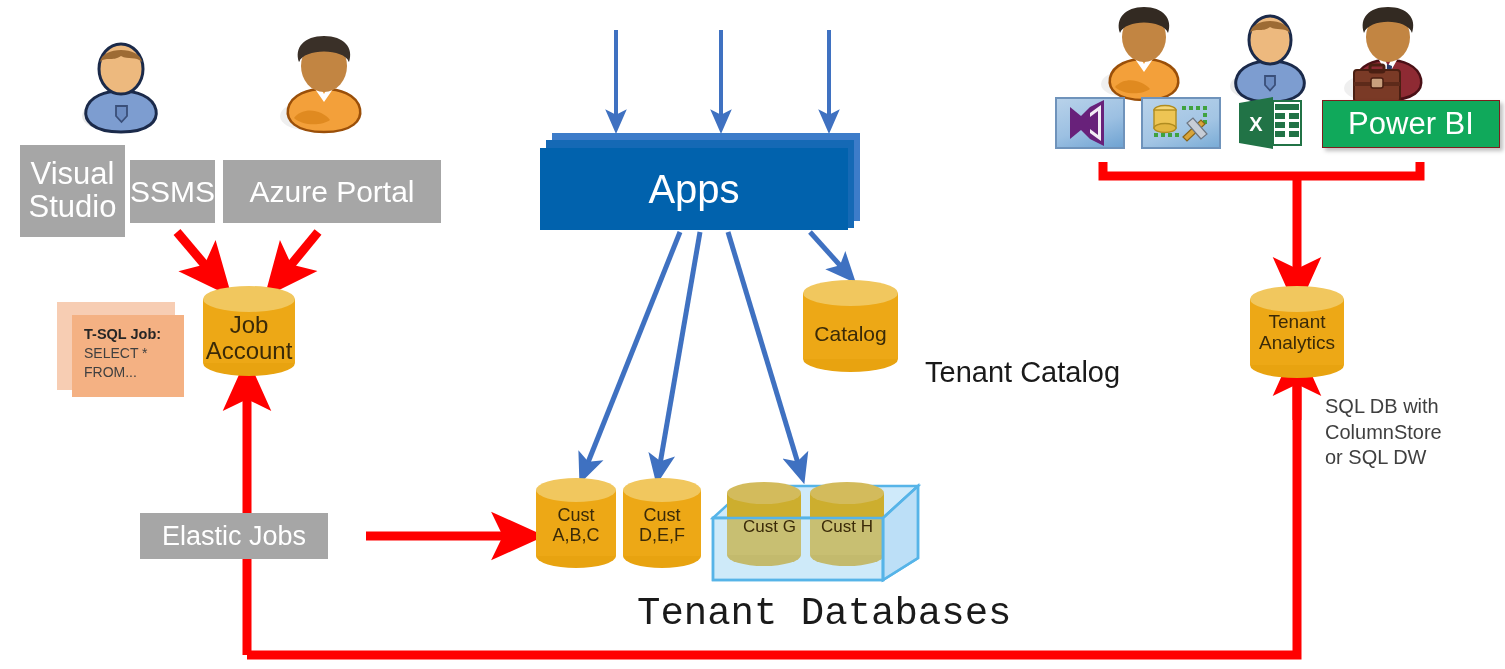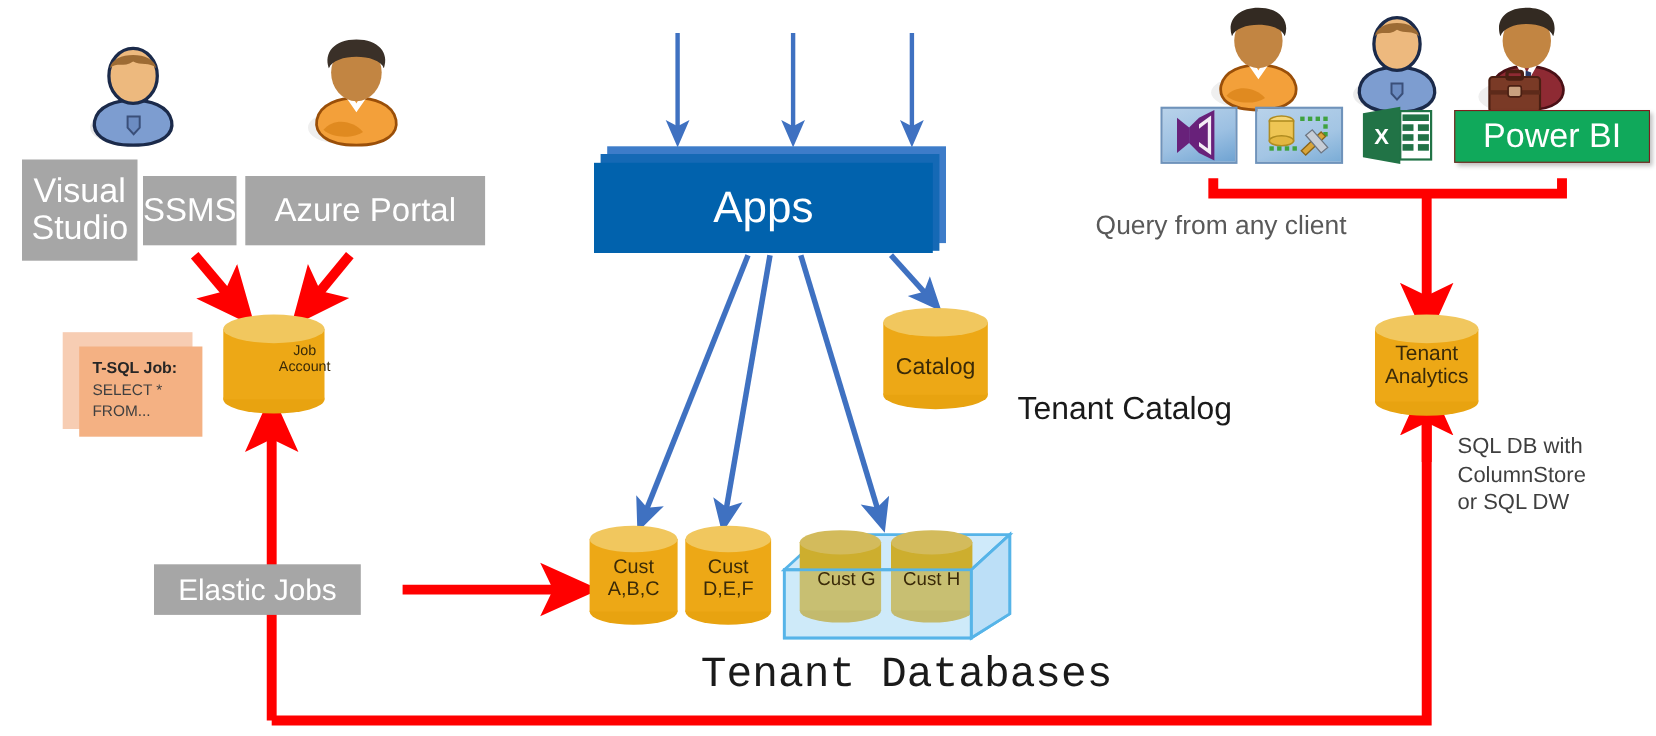--- a/index.html
+++ b/index.html
@@ -201,21 +201,21 @@
   <svg class="abs poolsvg" style="left:708px;top:468px;" width="215" height="120" viewBox="0 0 215 120">
     <polygon points="5,50 40,18 210,18 175,50" fill="#cfeafa" stroke="#56b4e8" stroke-width="2.5"></polygon>
     <polygon points="175,50 210,18 210,90 175,112" fill="#bde0f7" stroke="#56b4e8" stroke-width="2.5"></polygon>
     <rect x="5" y="50" width="170" height="62" fill="#bfe3f7" fill-opacity="0.62" stroke="#56b4e8" stroke-width="2.5"></rect>
   </svg>
 
   <div class="cyl" style="left:203px;top:286px;width:92px;height:92px;">
     <div class="bot" style="top:64px;width:92px;height:26px;"></div>
     <div class="body" style="top:13px;width:92px;height:64px;"></div>
     <div class="top" style="width:92px;height:26px;"></div>
-    <div class="lbl" style="top:26px;font-size:13px;margin-left:28px;">
+    <div class="lbl" style="top:26px;font-size:24px;">
       <span>Job</span><br>
       <span>Account</span>
     </div>
   </div>
 
   <div class="cyl" style="left:803px;top:280px;width:95px;height:95px;">
     <div class="bot" style="top:66px;width:95px;height:26px;"></div>
     <div class="body" style="top:13px;width:95px;height:66px;"></div>
     <div class="top" style="width:95px;height:26px;"></div>
     <div class="lbl" style="top:42px;font-size:21px;">Catalog</div>
@@ -265,21 +265,20 @@
     <div class="body" style="top:13px;width:94px;height:66px;"></div>
     <div class="top" style="width:94px;height:26px;"></div>
     <div class="lbl" style="top:26px;font-size:19px;">
       <span>Tenant</span><br>
       <span>Analytics</span>
     </div>
   </div>
 
   <div class="cap cap-tenant-catalog">Tenant Catalog</div>
   <div class="cap cap-tenant-db">Tenant Databases</div>
-  <div class="cap cap-query">Query from any client</div>
   <div class="cap cap-sqldb">
     <span>SQL DB with</span><br>
     <span>ColumnStore</span><br>
     <span>or SQL DW</span>
   </div>
 
   <div class="tile tile-vs">
     <svg width="66" height="48" viewBox="0 0 66 48">
       <path d="M33,8 L33,40 L24,31 L24,17 Z" fill="#68217a"></path>
       <path d="M24,17 L24,31 L13,40 L13,8 Z" fill="#68217a"></path>

